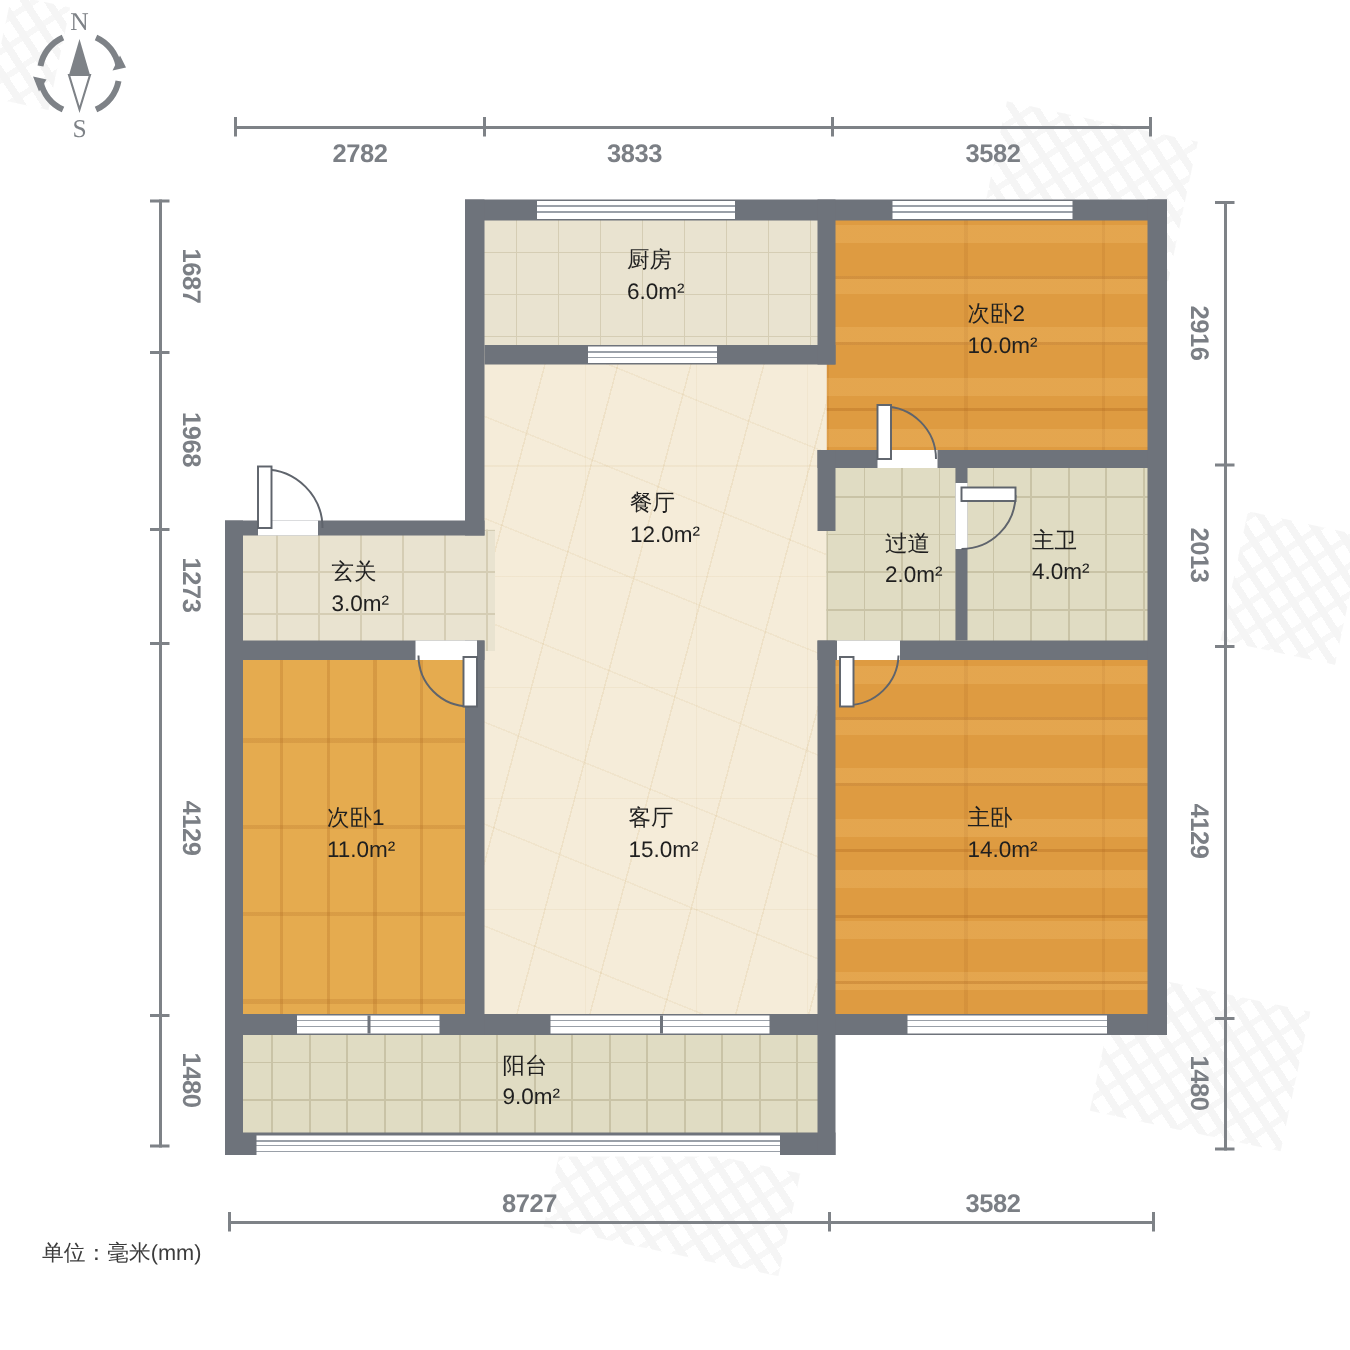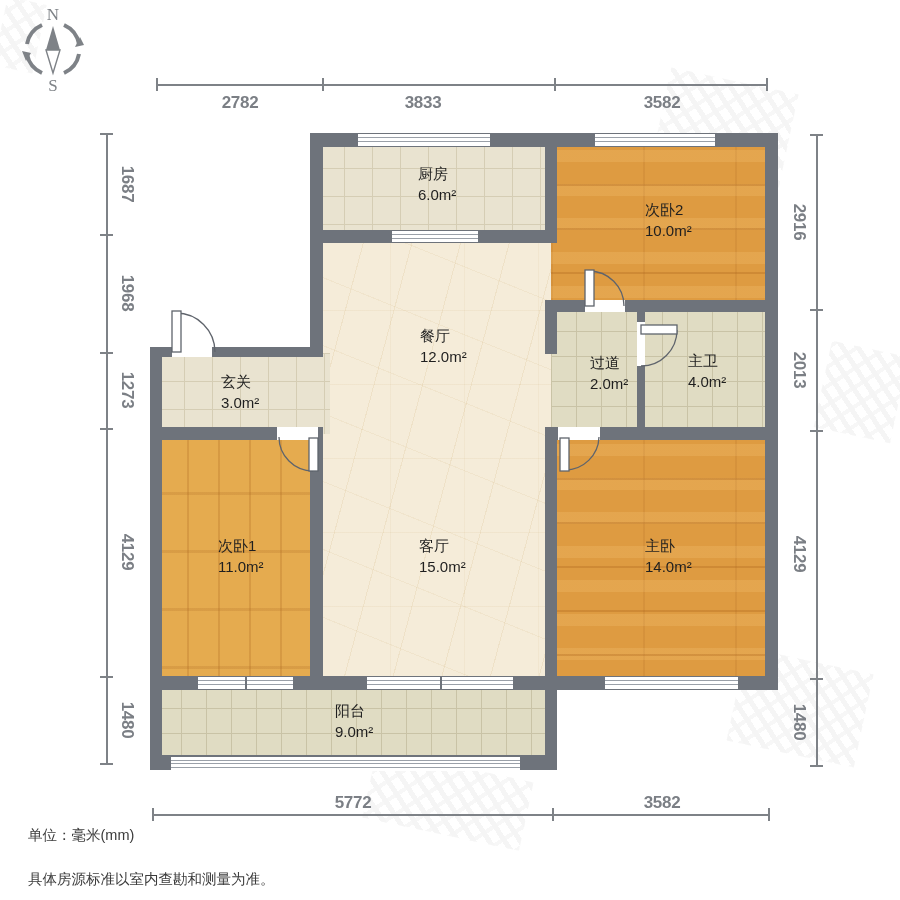--- a/index.html
+++ b/index.html
@@ -208,34 +208,33 @@
   <div class="dcap" style="left:810px;top:765px;width:13px;height:2px;"></div>
   <div class="dim-v" style="left:799px;top:222px;">2916</div>
   <div class="dim-v" style="left:799px;top:370px;">2013</div>
   <div class="dim-v" style="left:799px;top:554px;">4129</div>
   <div class="dim-v" style="left:799px;top:722px;">1480</div>
 
   <div class="dline" style="left:152px;top:814px;width:618px;height:2px;"></div>
   <div class="dcap" style="left:152px;top:808px;width:2px;height:13px;"></div>
   <div class="dcap" style="left:552px;top:808px;width:2px;height:13px;"></div>
   <div class="dcap" style="left:768px;top:808px;width:2px;height:13px;"></div>
-  <div class="dim-h" style="left:353px;top:793px;">5772</div>
+  <div class="dim-h" style="left:353px;top:793px;">8727</div>
   <div class="dim-h" style="left:662px;top:793px;">3582</div>
 
   <svg id="compass" width="96" height="96">
     <g stroke="#7e8287" stroke-width="4" fill="none">
       <path d="M 59 23 A 26 26 0 0 1 74 42"></path>
       <path d="M 74 52 A 26 26 0 0 1 59 71"></path>
       <path d="M 37 71 A 26 26 0 0 1 22 52"></path>
       <path d="M 22 42 A 26 26 0 0 1 37 23"></path>
     </g>
     <polygon points="70,45 79,43 75,35" fill="#7e8287"></polygon>
     <polygon points="17,49 26,51 21,59" fill="#7e8287"></polygon>
     <polygon points="48,24 55,48 41,48" fill="#7e8287"></polygon>
     <polygon points="41,48 55,48 48,71" fill="#ffffff" stroke="#7e8287" stroke-width="1.4"></polygon>
     <text x="48" y="18" text-anchor="middle" font-family="Liberation Serif,serif" font-size="17" fill="#7e8287">N</text>
     <text x="48" y="89" text-anchor="middle" font-family="Liberation Serif,serif" font-size="17" fill="#7e8287">S</text>
   </svg>
 
   <div class="ftr" style="left:28px;top:826px;">单位：毫米(mm)</div>
-  <div class="ftr" style="left:28px;top:870px;">具体房源标准以室内查勘和测量为准。</div>
 
 </div>
 
 </body></html>

